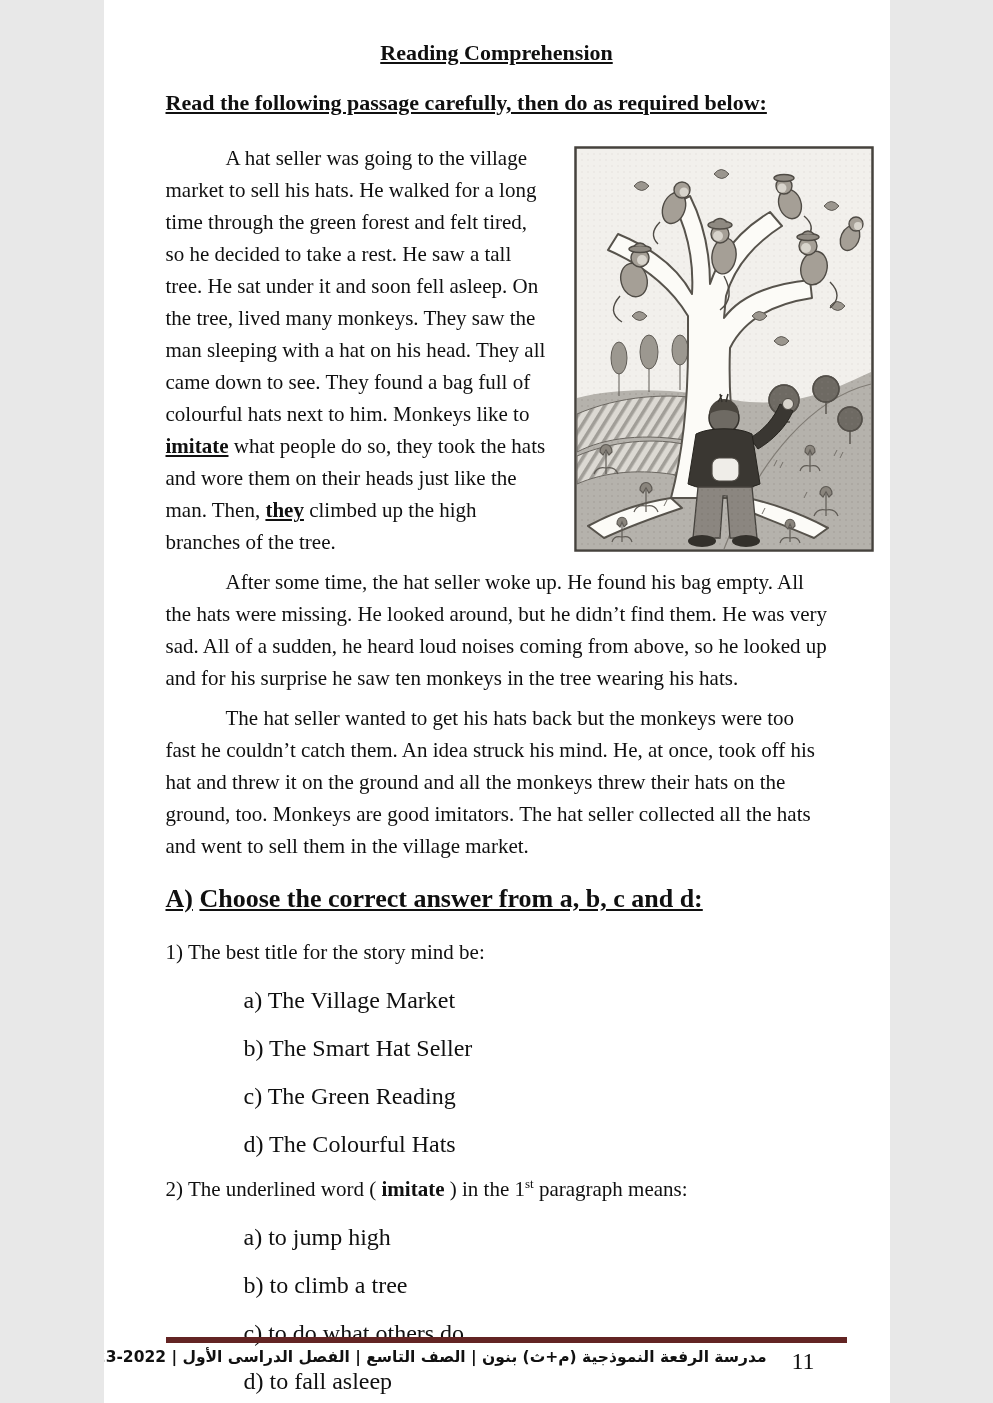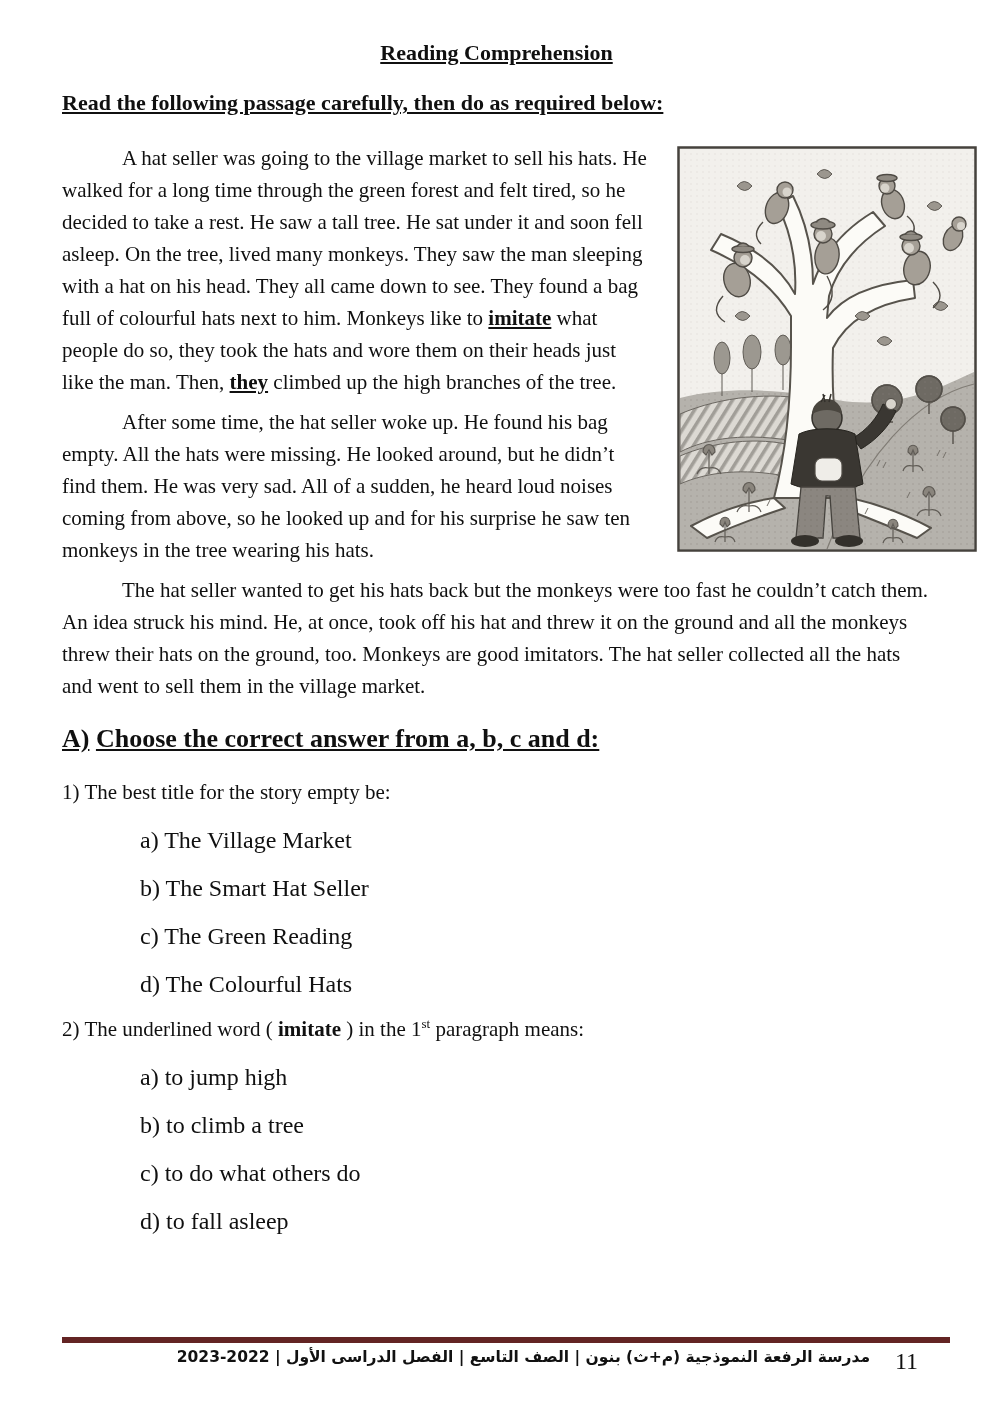--- a/index.html
+++ b/index.html
@@ -1,19 +1,19 @@
 <!DOCTYPE html>
 <html><head>
 <meta charset="utf-8">
 <style>
   * { margin: 0; padding: 0; box-sizing: border-box; }
   html, body { background: #e8e8e8; }
   .page {
     position: relative;
-    width: 993px; height: 1403px;
+    width: 786px; height: 1403px;
     margin: 0 auto;
     background: #ffffff;
     font-family: "Liberation Serif", serif;
     color: #101010;
     overflow: hidden;
   }
   .inner { padding: 40px 62px 0 62px; }
   .doc-title {
     text-align: center;
     font-size: 22px; font-weight: bold;
@@ -238,21 +238,21 @@
 
       <p class="para"><span>A hat seller was going to the village market to sell his hats. He walked for a long time through the green forest and felt tired, so he decided to take a rest. He saw a tall tree. He sat under it and soon fell asleep. On the tree, lived many monkeys. They saw the man sleeping with a hat on his head. They all came down to see. They found a bag full of colourful hats next to him. Monkeys like to </span><span class="bu">imitate</span><span> what people do so, they took the hats and wore them on their heads just like the man. Then, </span><span class="bu">they</span><span> climbed up the high branches of the tree.</span></p>
 
       <p class="para">After some time, the hat seller woke up. He found his bag empty. All the hats were missing. He looked around, but he didn’t find them. He was very sad. All of a sudden, he heard loud noises coming from above, so he looked up and for his surprise he saw ten monkeys in the tree wearing his hats.</p>
 
       <p class="para">The hat seller wanted to get his hats back but the monkeys were too fast he couldn’t catch them. An idea struck his mind. He, at once, took off his hat and threw it on the ground and all the monkeys threw their hats on the ground, too. Monkeys are good imitators. The hat seller collected all the hats and went to sell them in the village market.</p>
     </div>
 
     <div class="section-heading"><span class="u">A)</span> <span class="u">Choose the correct answer from a, b, c and d:</span></div>
 
-    <div class="question"><span>1)</span> <span>The best title for the story empty be:</span></div>
+    <div class="question"><span>1)</span> <span>The best title for the story mind be:</span></div>
 
     <div class="option">a) The Village Market</div>
     <div class="option">b) The Smart Hat Seller</div>
     <div class="option">c) The Green Reading</div>
     <div class="option">d) The Colourful Hats</div>
 
     <div class="question q2"><span>2)</span> <span>The underlined word ( </span><b>imitate</b><span> ) in the 1</span><sup>st</sup><span> paragraph means:</span></div>
 
     <div class="option">a) to jump high</div>
     <div class="option">b) to climb a tree</div>

